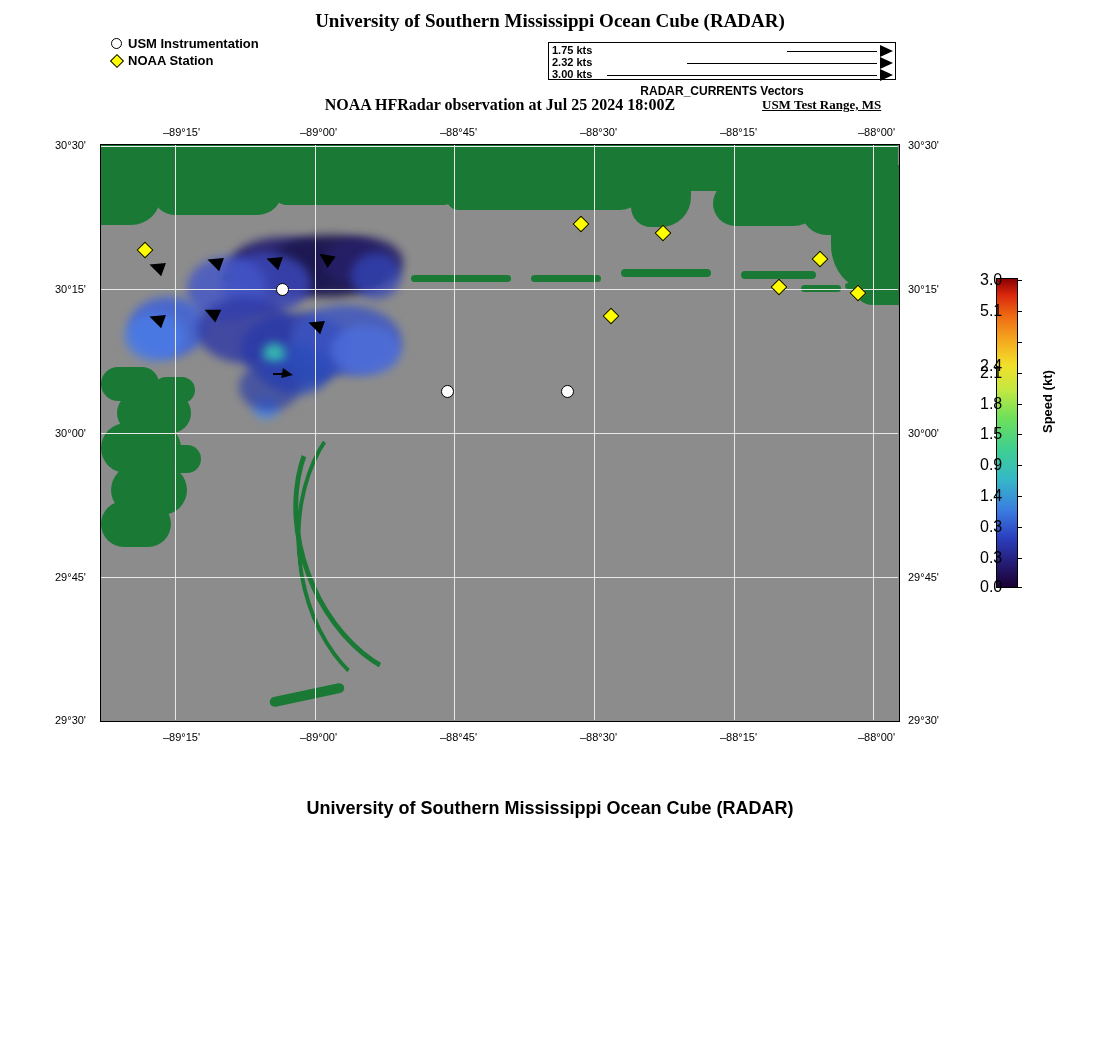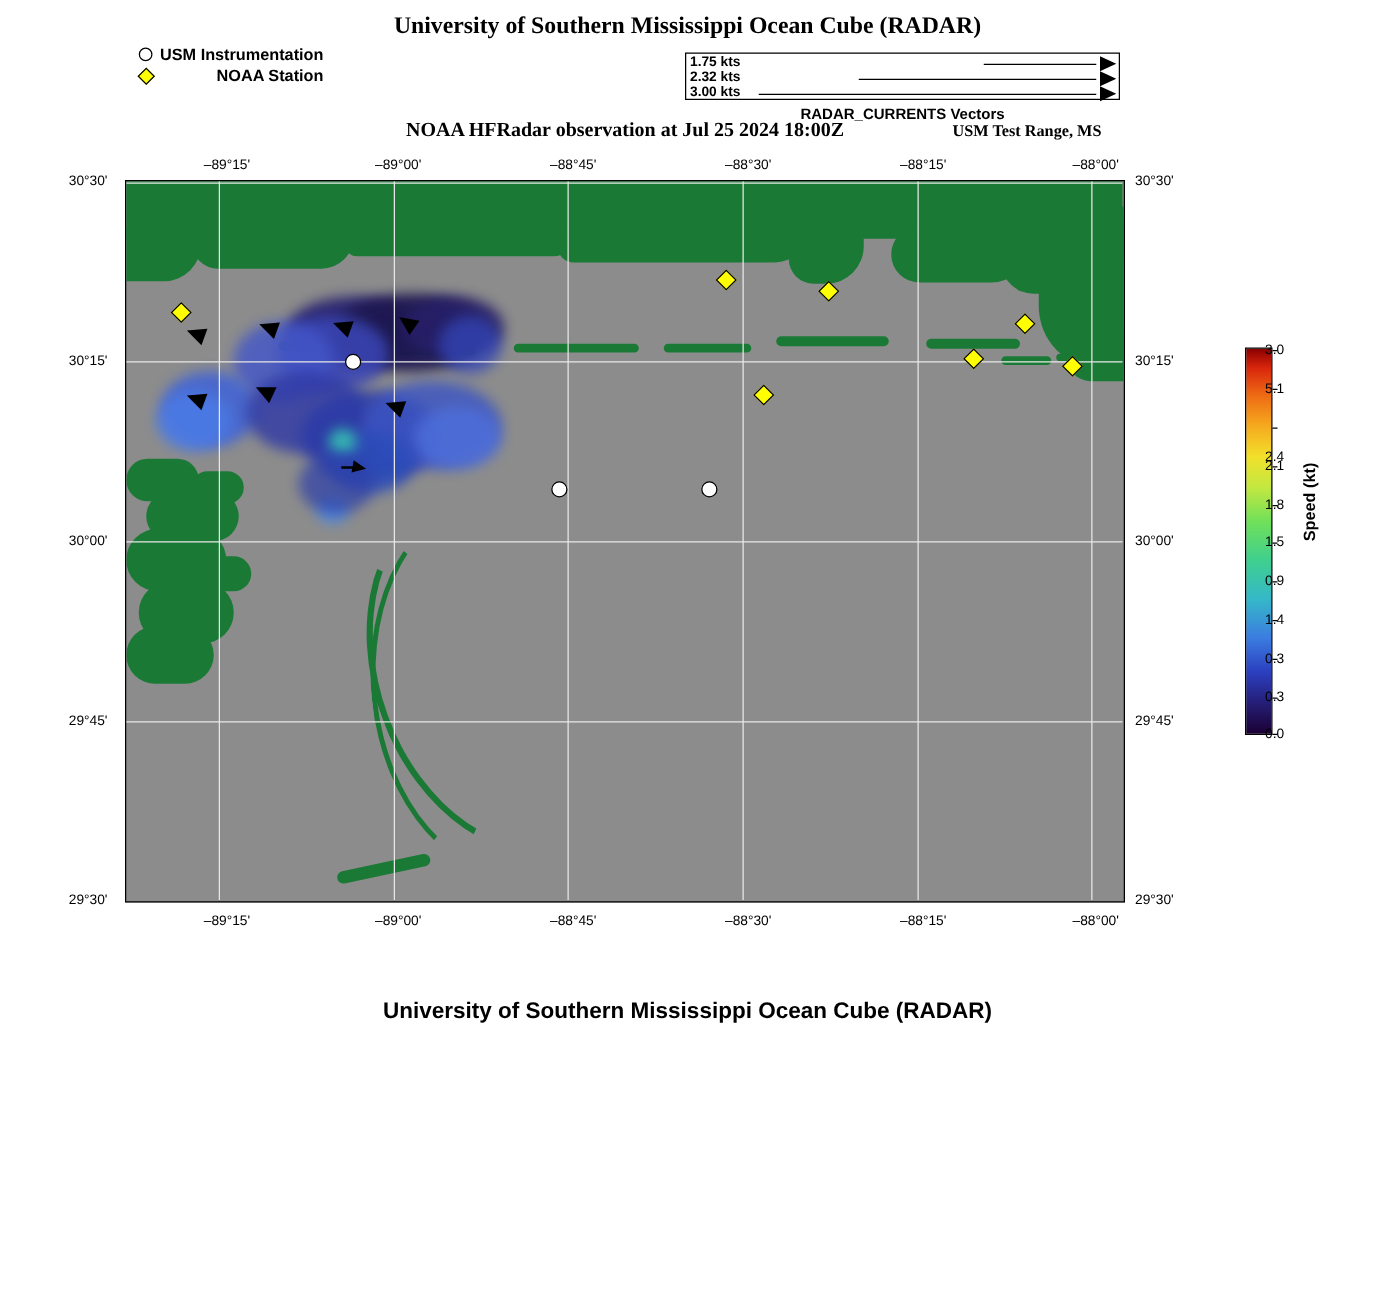--- a/index.html
+++ b/index.html
@@ -38,30 +38,30 @@
     text-align: center;
     font-family: "Liberation Serif", serif;
     font-weight: bold;
     font-size: 16px;
   }
   #range-label {
     left: 762px; top: 97px;
     font-family: "Liberation Serif", serif;
     font-weight: bold;
     font-size: 13px;
+    text-decoration: underline;
   }
 
   
   #legend { left: 110px; top: 36px; }
   .legend-row {
     display: flex;
     align-items: center;
     height: 16px;
     margin-bottom: 1px;
-    justify-content: space-between;
   }
   .legend-sym {
     width: 18px;
     height: 16px;
     position: relative;
     flex: 0 0 18px;
   }
   .legend-text {
     font-size: 13px;
     font-weight: bold;
@@ -215,22 +215,22 @@
       #6fe05a 55%,
       #c3e840 64%,
       #f2e02b 72%,
       #f5a91e 80%,
       #ee6a14 88%,
       #d8260c 95%,
       #8b0000 100%);
   }
   .cb-label {
     position: absolute;
-    left: 1012px;
-    font-size: 11px;
+    left: 980px;
+    font-size: 16px;
     font-family: "Liberation Sans", sans-serif;
     transform: translateY(-50%);
   }
   .cb-tick {
     position: absolute;
     left: 1018px;
     width: 4px; height: 1px;
     background: #000000;
   }
   #cb-title {

